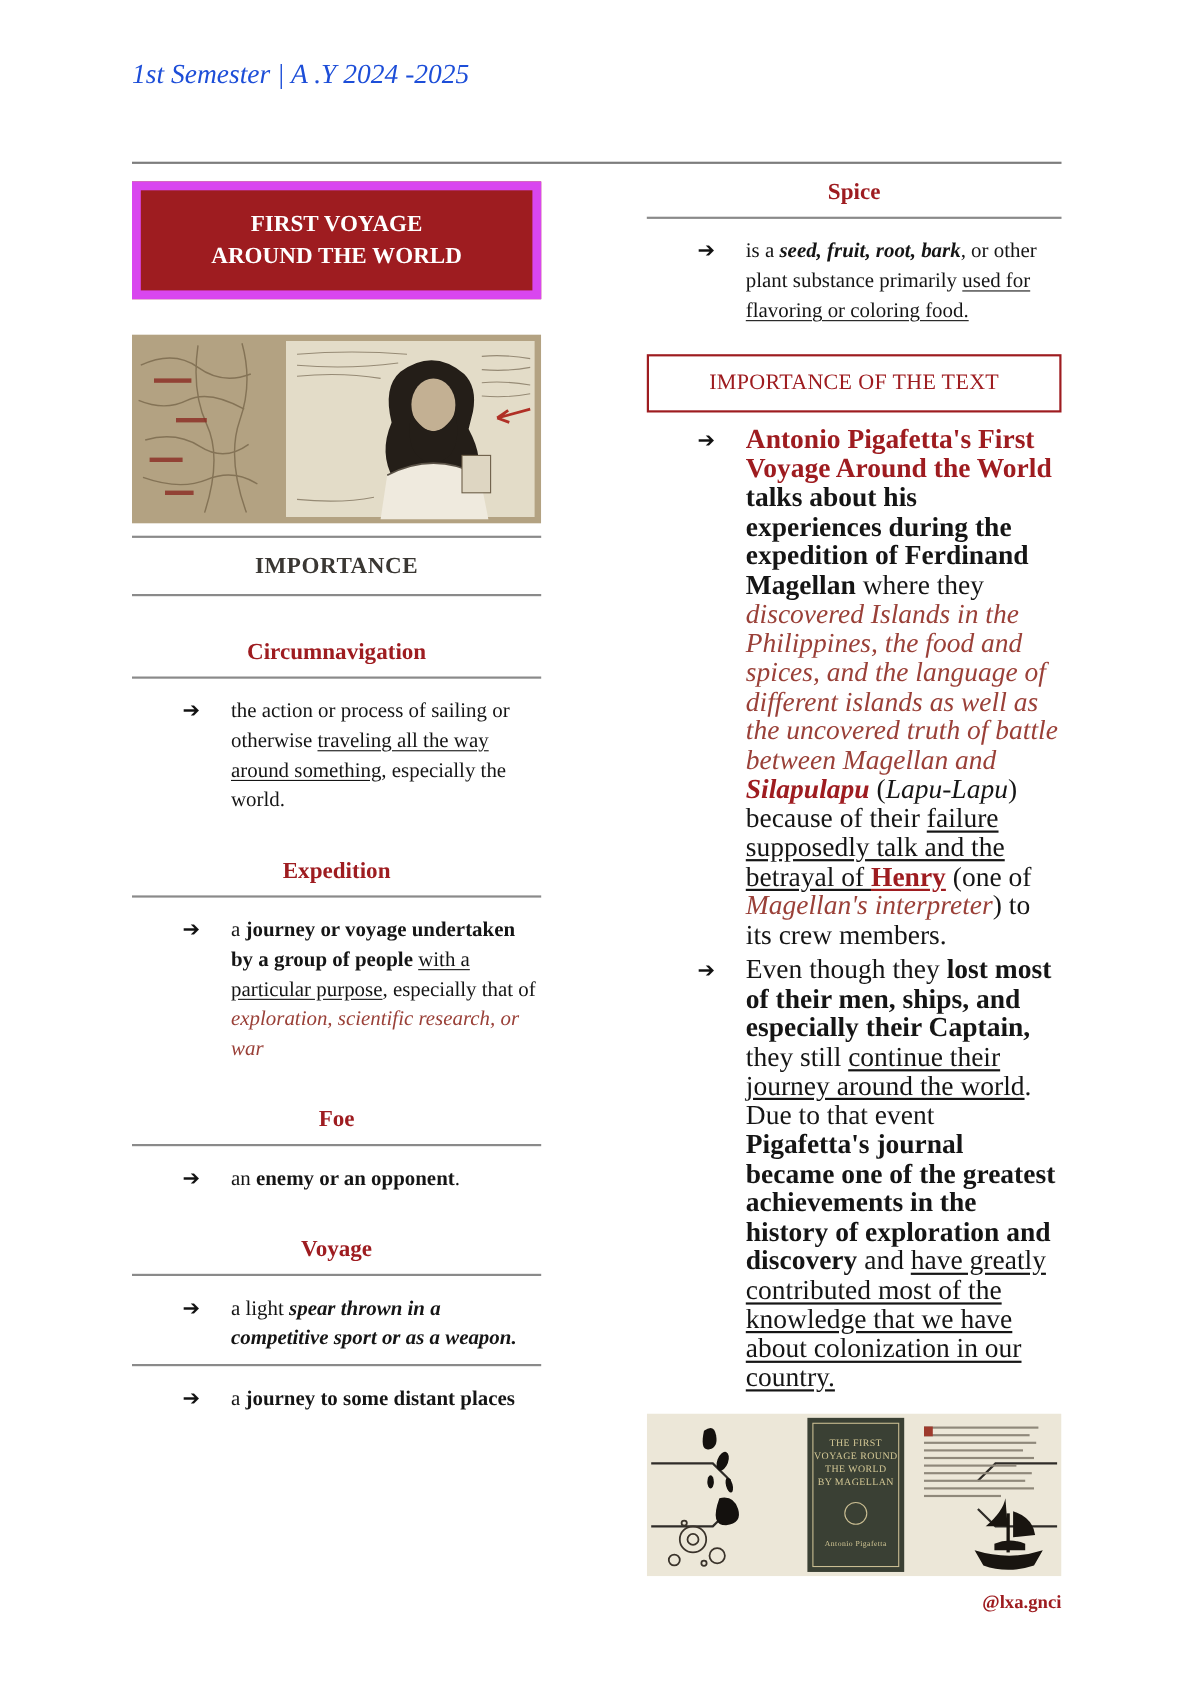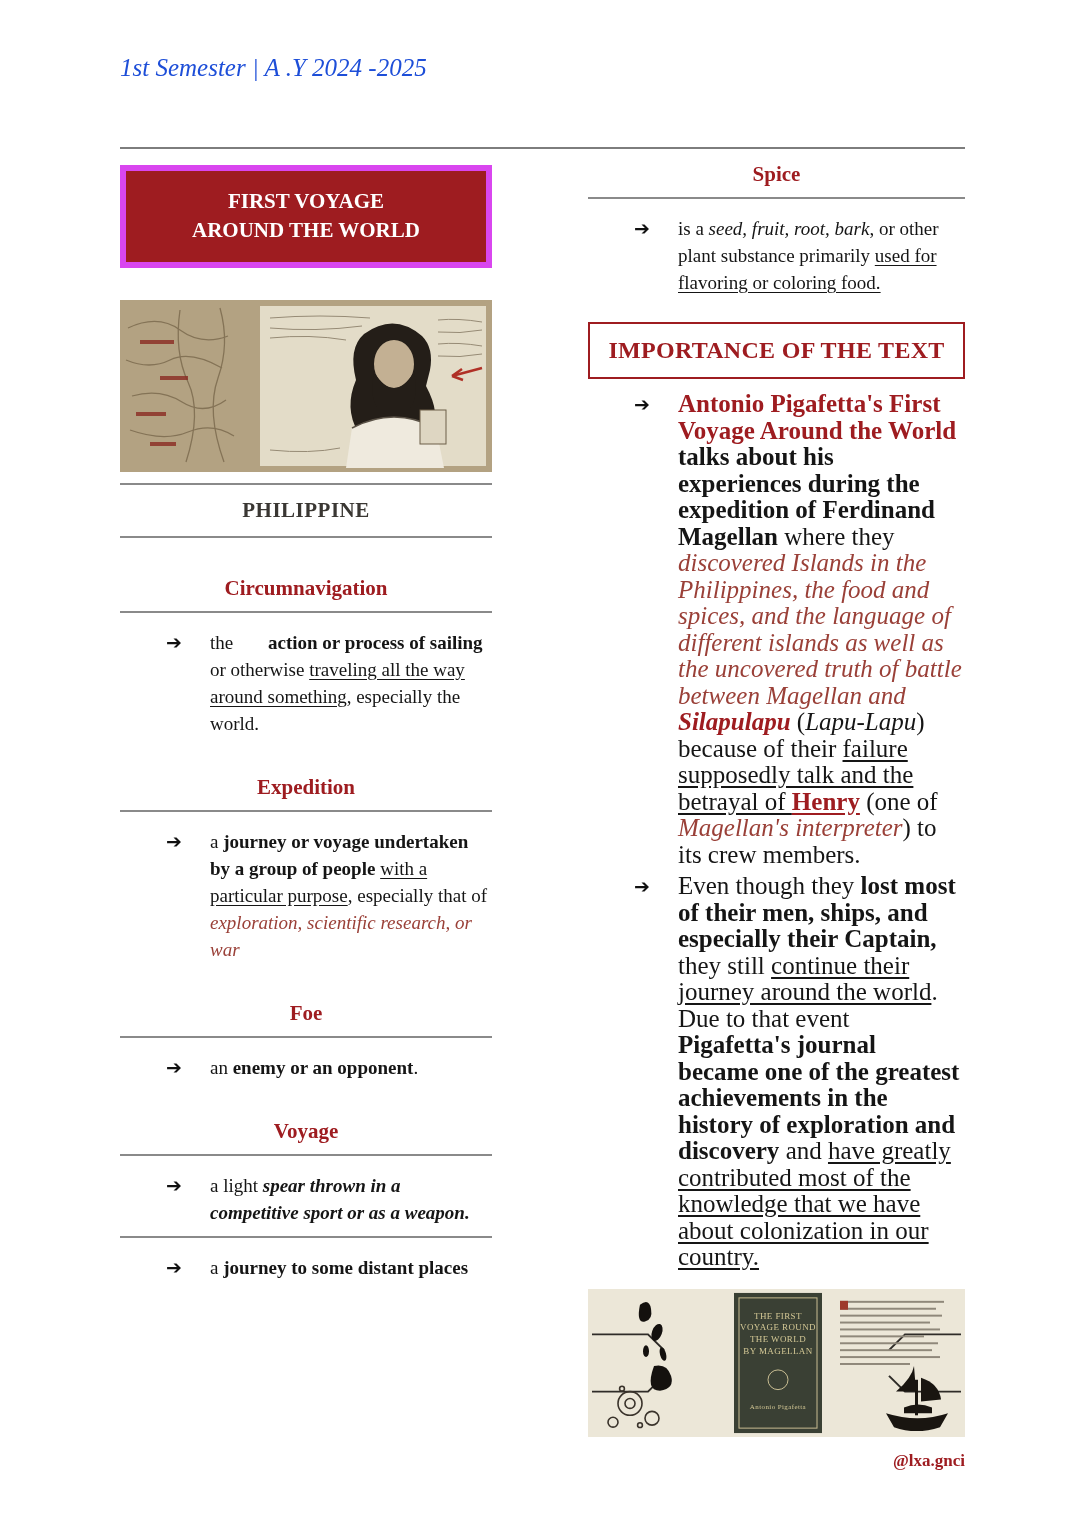--- a/index.html
+++ b/index.html
@@ -16,21 +16,21 @@
   .header { position: absolute; left: 120px; top: 40px; width: 845px; }
   .title { font-size: 35px; font-weight: bold; color: var(--accent); letter-spacing: .3px; }
   .subtitle { font-size: 25px; font-style: italic; margin-top: 14px; color: #1d4ed8; }
   .top-rule { position: absolute; left: 120px; top: 147px; width: 845px; height: 2px; background: #7d7d7d; }
 
   .col-left  { position: absolute; left: 120px; top: 165px; width: 372px; }
   .col-right { position: absolute; left: 588px; top: 162px; width: 377px; }
 
   .banner {
     background: var(--accent);
-    border: 6px solid #d946ef;
+    border: 8px solid #d946ef;
     color: #fff; text-align: center;
     padding: 16px 8px;
     font-weight: bold; font-size: 21px; line-height: 1.4;
   }
   .hero { display: block; margin-top: 32px; width: 100%; height: 172px; }
 
   .rule { height: 2px; background: #8a8a8a; }
   .vocab { margin-top: 11px; }
   .vocab-title { text-align: center; font-weight: bold; font-size: 21px; color: #3a3733; padding: 13px 0; letter-spacing: .5px; }
 
@@ -40,21 +40,21 @@
 
   .bullet { display: flex; align-items: flex-start; }
   .arrow  { flex: none; width: 90px; padding-left: 46px; font-size: 19px; line-height: 27px; color: #111; }
   .def    { width: 281px; font-size: 19px; line-height: 27px; }
 
   .imp-box {
     border: 2px solid var(--accent);
     margin-top: 26px;
     padding: 13px 0;
     text-align: center;
-    font-weight: bold; font-size: 24px;
+    font-weight: normal; font-size: 20px;
     color: var(--accent);
     letter-spacing: .3px;
   }
   .imp-bullets { margin-top: 12px; }
   .imp-bullets .bullet { margin-top: 5px; }
   .imp-bullets .def { width: 284px; font-size: 25px; line-height: 26.5px; }
 
   .strip { display: block; margin-top: 18px; width: 100%; height: 148px; }
   .bk { font-family: "Liberation Serif", serif; font-size: 9px; fill: #d3c795; text-anchor: middle; letter-spacing: .4px; }
   .bk.small { font-size: 7px; }
@@ -111,30 +111,30 @@
         <path d="M254 72 q20 32 40 0 q8 40 -20 46 q-28 -6 -20 -46z" fill="#241e18"></path>
         <path d="M232 128 q42 -22 84 0 l8 40 l-98 0z" fill="#efeade"></path>
         <path d="M232 128 q42 -22 84 0" stroke="#5a5247" stroke-width="1.5" fill="none"></path>
       </g>
       <path d="M362 68 l-30 8 m0 0 l10 -7 m-10 7 l11 4" stroke="#b03026" stroke-width="2.5" fill="none"></path>
       <rect x="300" y="110" width="26" height="34" fill="#ded6c2" stroke="#6d5f49"></rect>
     </svg>
 
     <div class="vocab">
       <div class="rule"></div>
-      <div class="vocab-title">PHILIPPINE</div>
+      <div class="vocab-title">IMPORTANCE</div>
       <div class="rule"></div>
     </div>
 
     <div class="term">
       <h3 class="term-title">Circumnavigation</h3>
       <div class="rule term-rule"></div>
       <div class="bullet">
         <span class="arrow">➔</span>
-        <div class="def"><span>the </span><span style="font-weight: bold; margin-left: 30px;">action or process of sailing</span><span> or otherwise </span><span class="u">traveling all the way around something</span><span>, especially the world.</span></div>
+        <div class="def"><span>the </span><span style="font-weight: normal;">action or process of sailing</span><span> or otherwise </span><span class="u">traveling all the way around something</span><span>, especially the world.</span></div>
       </div>
     </div>
 
     <div class="term">
       <h3 class="term-title">Expedition</h3>
       <div class="rule term-rule"></div>
       <div class="bullet">
         <span class="arrow">➔</span>
         <div class="def"><span>a </span><span style="font-weight: bold;">journey or voyage undertaken by a group of people</span><span> </span><span class="u">with a particular purpose</span><span>, especially that of </span><span style="font-style: italic; color: rgb(154, 64, 56);">exploration, scientific research, or war</span></div>
       </div>
@@ -167,21 +167,21 @@
     </div>
 
   </section>
 
   <section class="col-right">
 
     <h3 class="term-title first">Spice</h3>
     <div class="rule term-rule"></div>
     <div class="bullet">
       <span class="arrow">➔</span>
-      <div class="def"><span>is a </span><span style="font-weight: normal; font-style: italic;">seed, fruit, root, bark</span><span>, or other plant substance primarily </span><span class="u">used for flavoring or coloring food.</span></div>
+      <div class="def"><span>is a </span><span style="font-weight: bold; font-style: italic;">seed, fruit, root, bark</span><span>, or other plant substance primarily </span><span class="u">used for flavoring or coloring food.</span></div>
     </div>
 
     <div class="imp-box">
       <span>IMPORTANCE OF THE TEXT</span>
     </div>
 
     <div class="imp-bullets">
       <div class="bullet">
         <span class="arrow">➔</span>
         <div class="def"><span style="font-weight: bold; color: rgb(158, 28, 32);">Antonio Pigafetta's First Voyage Around the World</span><span> </span><span style="font-weight: bold;">talks about his experiences during the expedition of Ferdinand Magellan</span><span> where they </span><span style="font-style: italic; color: rgb(154, 64, 56);">discovered Islands in the Philippines, the food and spices, and the language of different islands as well as the uncovered truth of battle between Magellan and </span><span style="font-weight: bold; font-style: italic; color: rgb(158, 28, 32);">Silapulapu</span><span> (</span><span style="font-style: italic;">Lapu-Lapu</span><span>) because of their </span><span class="u">failure supposedly talk and the betrayal of </span><span class="u" style="font-weight: bold; color: rgb(158, 28, 32);">Henry</span><span> (one of </span><span style="font-style: italic; color: rgb(154, 64, 56);">Magellan's interpreter</span><span>) to its crew members.</span></div>

